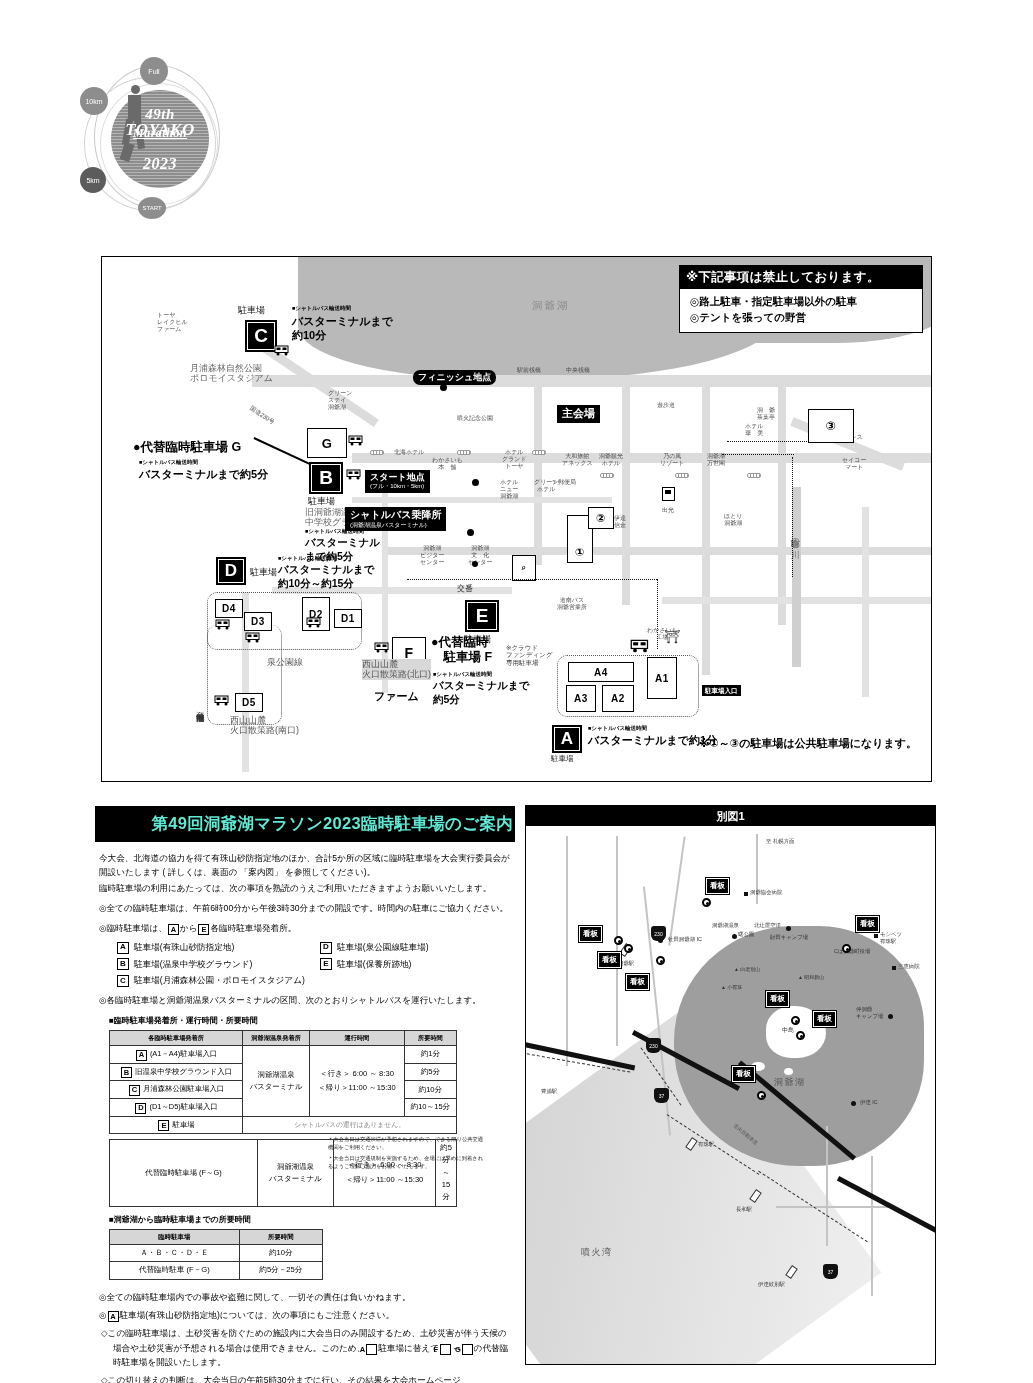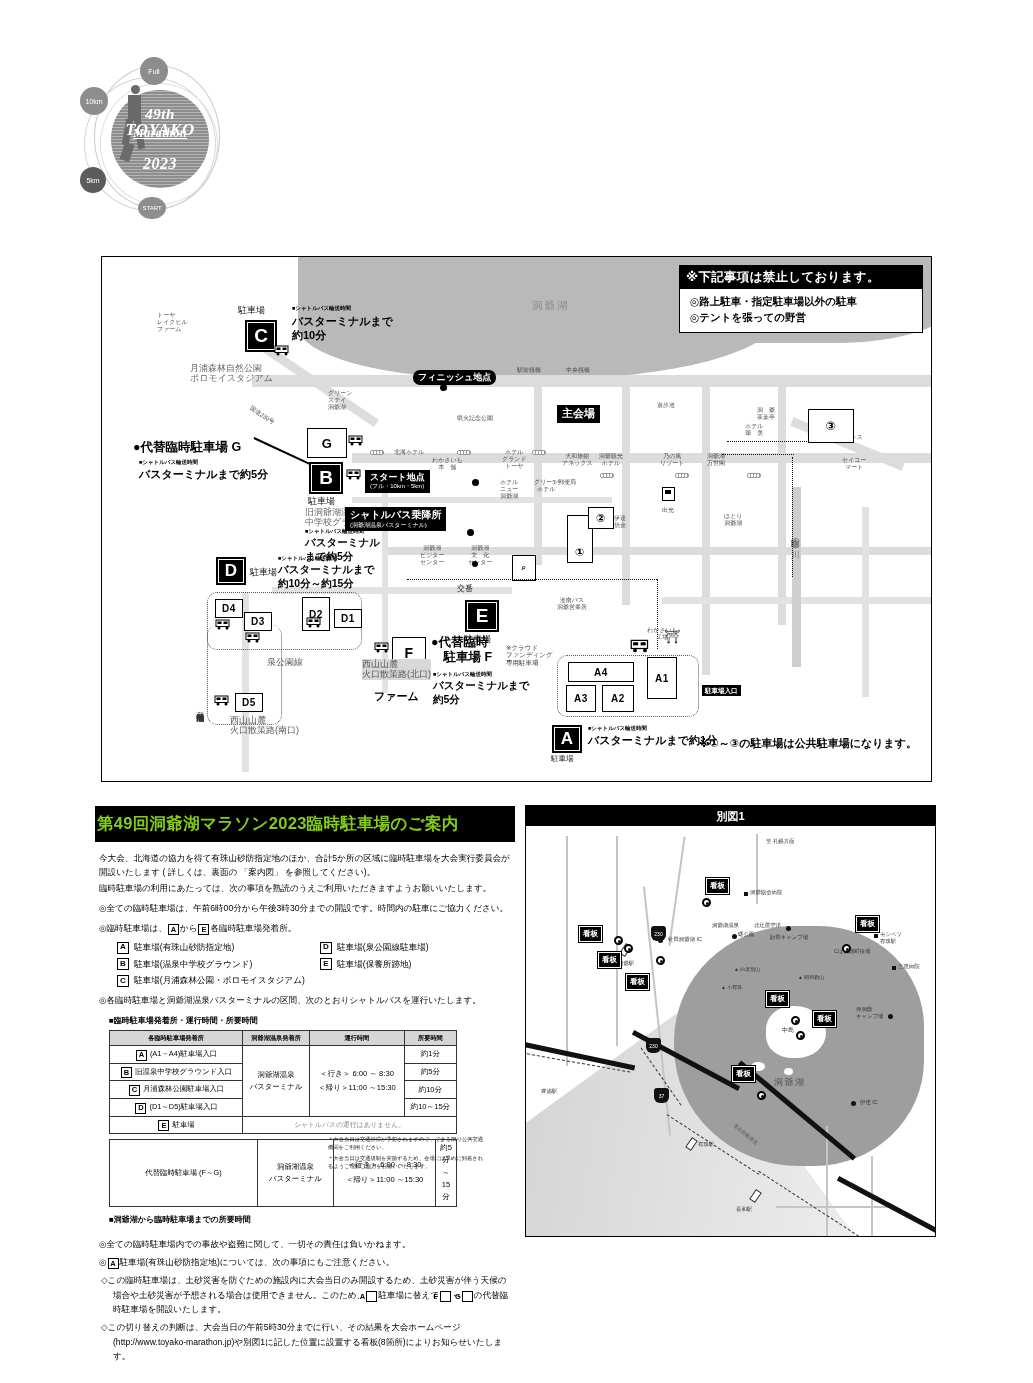--- a/index.html
+++ b/index.html
@@ -88,22 +88,22 @@
   #prohibit .hd { background:#000; color:#fff; font-size:12.5px; font-weight:bold;
     padding:3px 6px; letter-spacing:.3px; }
   #prohibit .bd { padding:4px 6px 6px 10px; font-size:10.5px; font-weight:bold;
     line-height:1.55; }
   #pubnote { position:absolute; right:14px; bottom:30px; font-size:11px;
     font-weight:bold; white-space:nowrap; }
   .torii { position:absolute; font-size:13px; color:#333; }
 
   
   #info { position:absolute; left:95px; top:806px; width:420px; }
-  #info-title { border:2px solid #000; background:#000; color:#84cc16;
-    font-size:16.5px; font-weight:bold; text-align:left; padding:5px 0;
+  #info-title { border:2px solid #000; background:#000; color:#5eead4;
+    font-size:16.5px; font-weight:bold; text-align:right; padding:5px 0;
     letter-spacing:.3px; }
   #info-body { padding:10px 2px 0 4px; font-size:8.6px; line-height:1.62; }
   .para { margin-bottom:2px; }
   .circ-item { margin-top:6px; font-size:8.6px; }
   .sq { display:inline-flex; align-items:center; justify-content:center;
     width:11px; height:11px; border:1px solid #000; font-size:7.5px;
     font-weight:bold; vertical-align:-1px; margin:0 1px; }
   #lot-legend { margin-top:5px; display:grid; grid-template-columns:1fr 1fr;
     gap:3px 10px; padding-left:18px; font-size:8.6px; }
   .legend-row { display:flex; align-items:center; gap:5px; }
@@ -124,21 +124,21 @@
     text-align:center; }
   table.dur th { background:#d6d6d6; font-size:6.4px; }
   #side-notes { position:absolute; left:328px; top:1136px; width:160px;
     font-size:5.3px; line-height:1.45; color:#222; }
   #side-notes p { margin-bottom:4px; }
   #bottom-notes { margin-top:10px; font-size:8.6px; line-height:1.65; }
   .nb { margin-top:4px; }
   .diam { padding-left:14px; text-indent:-12px; margin-top:4px; }
 
   
-  #regional { position:absolute; left:525px; top:805px; width:411px; height:432px;
+  #regional { position:absolute; left:525px; top:805px; width:411px; height:560px;
     border:1.5px solid #000; background:#14b8a6; overflow:hidden; }
   #reg-hd { height:20px; background:#000; color:#fff; font-size:11px;
     font-weight:bold; display:flex; align-items:center; justify-content:center; }
   #reg-body { position:relative; width:100%; height:538px; overflow:hidden;
     background:#fff; }
   .sea { position:absolute; background:linear-gradient(135deg,#cfcfcf,#efefef); }
   .toya-lake { position:absolute; background:#9e9e9e; }
   .nakajima { position:absolute; background:#fff; }
   .hiway { position:absolute; background:#111; }
   .grd { position:absolute; background:#c4c4c4; }
@@ -515,20 +515,36 @@
         <td style="font-size:7.6px;line-height:1.9;width:102px;">
           <div>＜行き＞ 6:00 ～ 8:30</div>
           <div>＜帰り＞11:00 ～15:30</div>
         </td>
         <td>約5分～15分</td>
       </tr>
     </tbody>
       </table>
 
     <div class="tbl-cap">■洞爺湖から臨時駐車場までの所要時間</div>
+    <table class="dur">
+      <tbody>
+          <tr>
+        <th>臨時駐車場</th>
+        <th>所要時間</th>
+      </tr>
+      <tr>
+        <td>Ａ・Ｂ・Ｃ・Ｄ・Ｅ</td>
+        <td>約10分</td>
+      </tr>
+      <tr>
+        <td>代替臨時駐車 (F－G)</td>
+        <td>約5分－25分</td>
+      </tr>
+    </tbody>
+      </table>
 
     <div id="bottom-notes">
       <div>◎全ての臨時駐車場内での事故や盗難に関して、一切その責任は負いかねます。</div>
       <div class="nb">
         <span>◎</span><span class="sq">A</span><span>駐車場(有珠山砂防指定地)については、次の事項にもご注意ください。</span>
       </div>
       <div class="diam">
         <span>◇この臨時駐車場は、土砂災害を防ぐための施設内に大会当日のみ開設するため、土砂災害が伴う天候の場合や土砂災害が予想される場合は使用できません。このため、</span><span class="sq">A</span><span>駐車場に替えて</span><span class="sq">F</span><span>～</span><span class="sq">G</span><span>の代替臨時駐車場を開設いたします。</span>
       </div>
       <div class="diam">◇この切り替えの判断は、大会当日の午前5時30分までに行い、その結果を大会ホームページ(http://www.toyako-marathon.jp)や別図1に記した位置に設置する看板(8箇所)によりお知らせいたします。</div>

